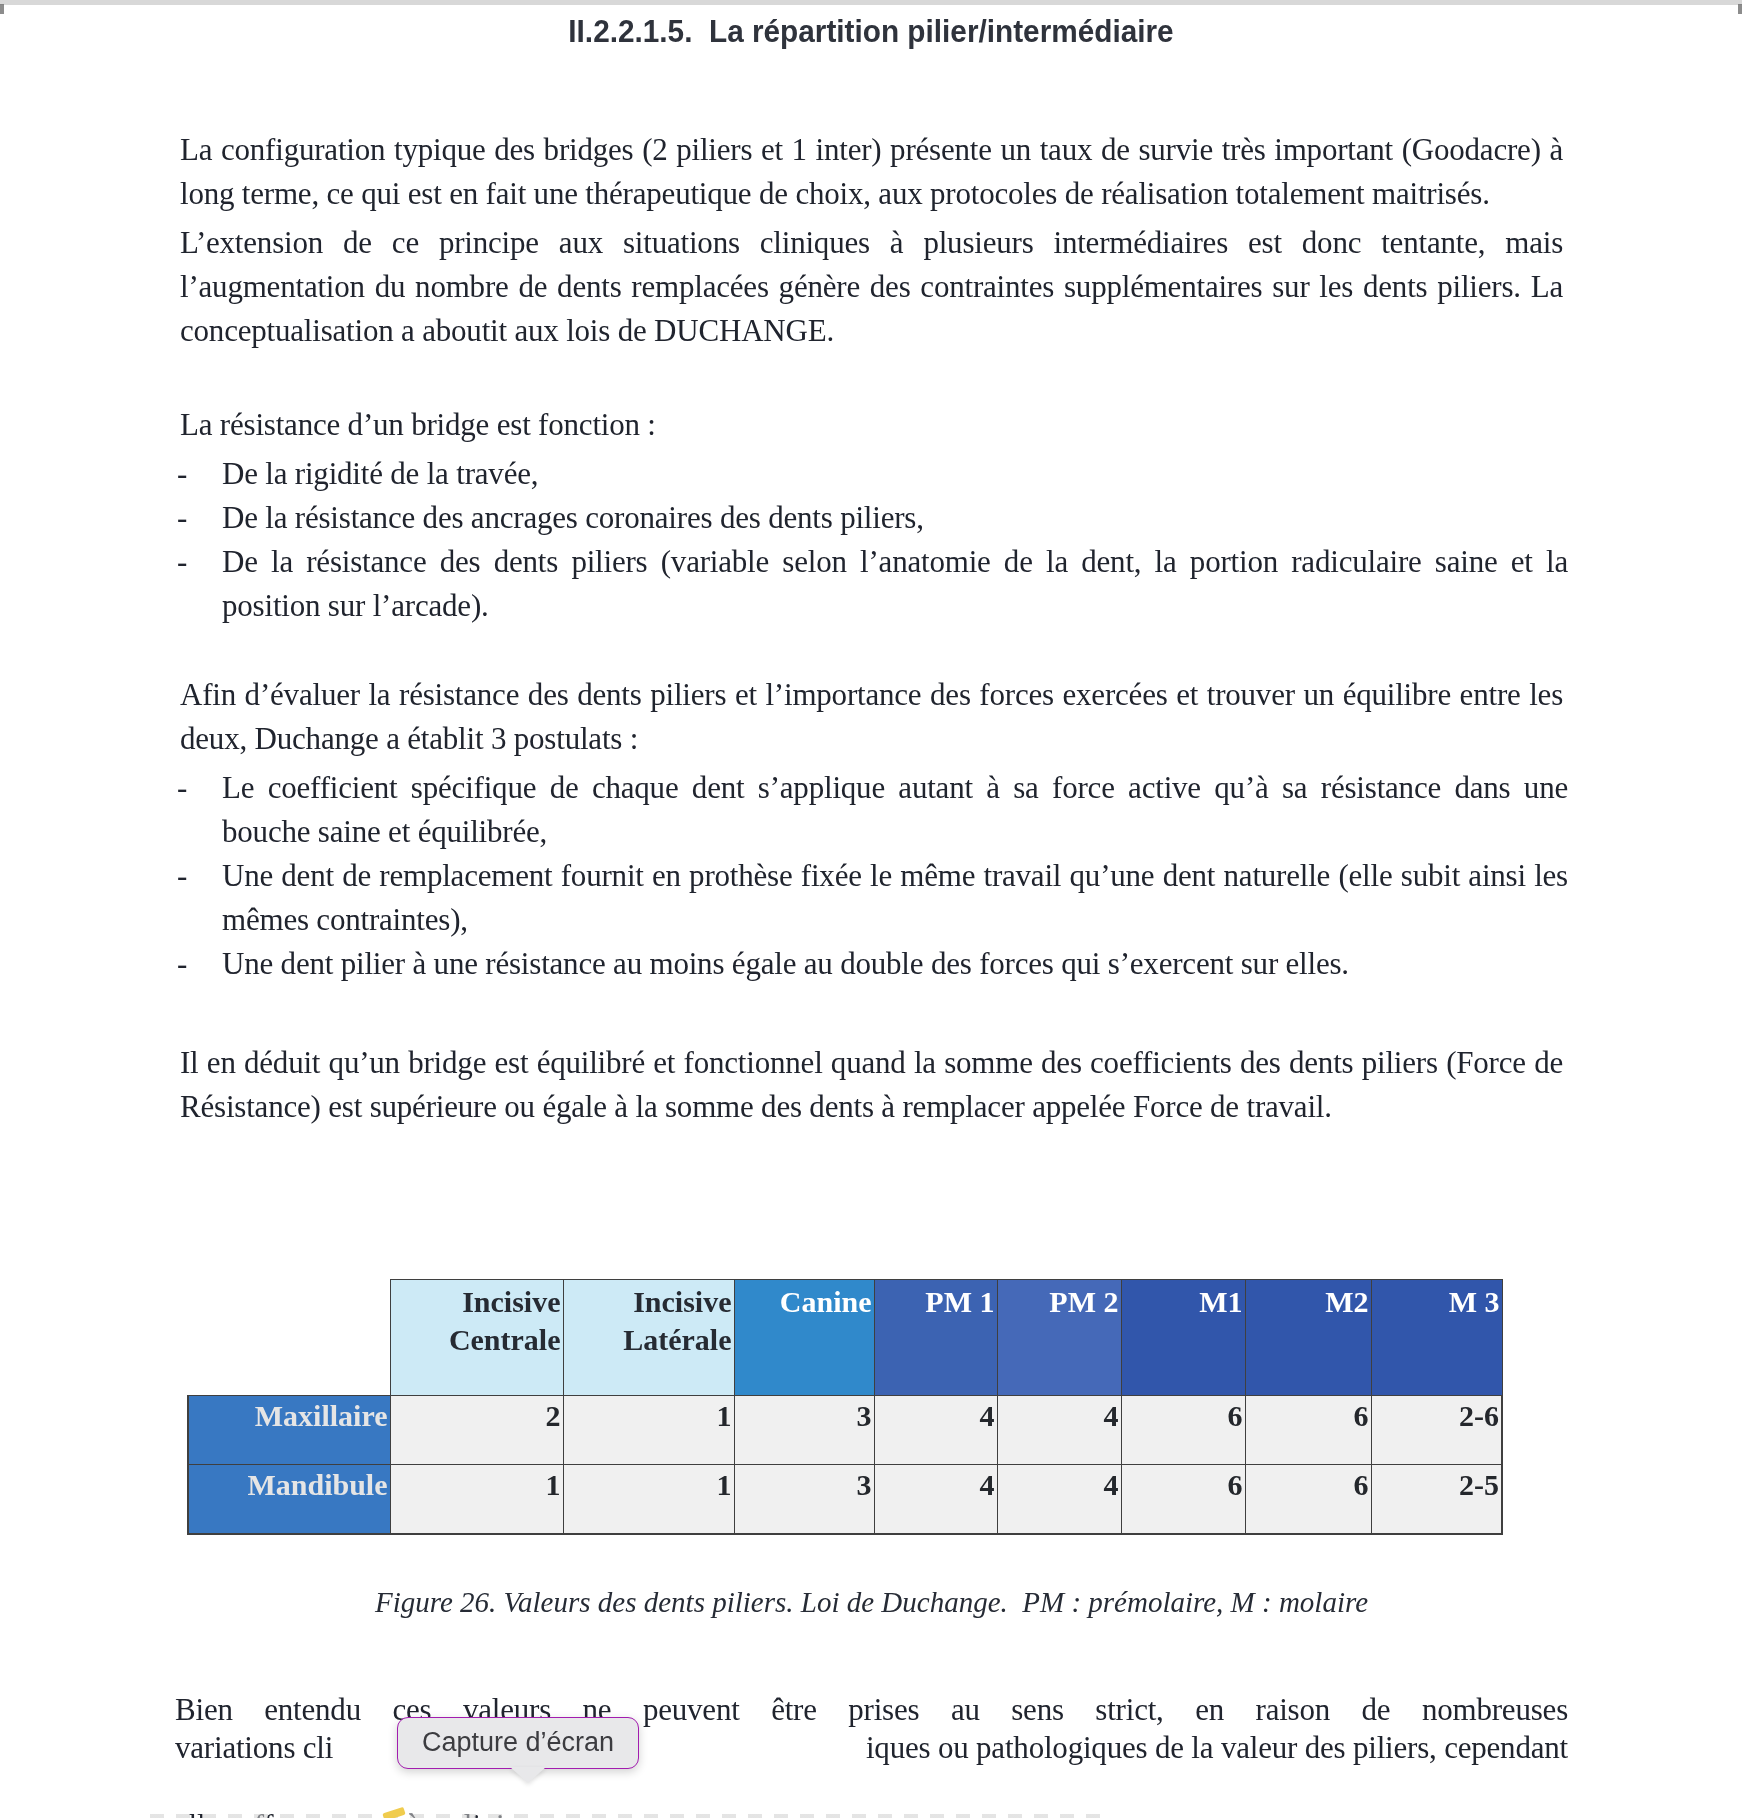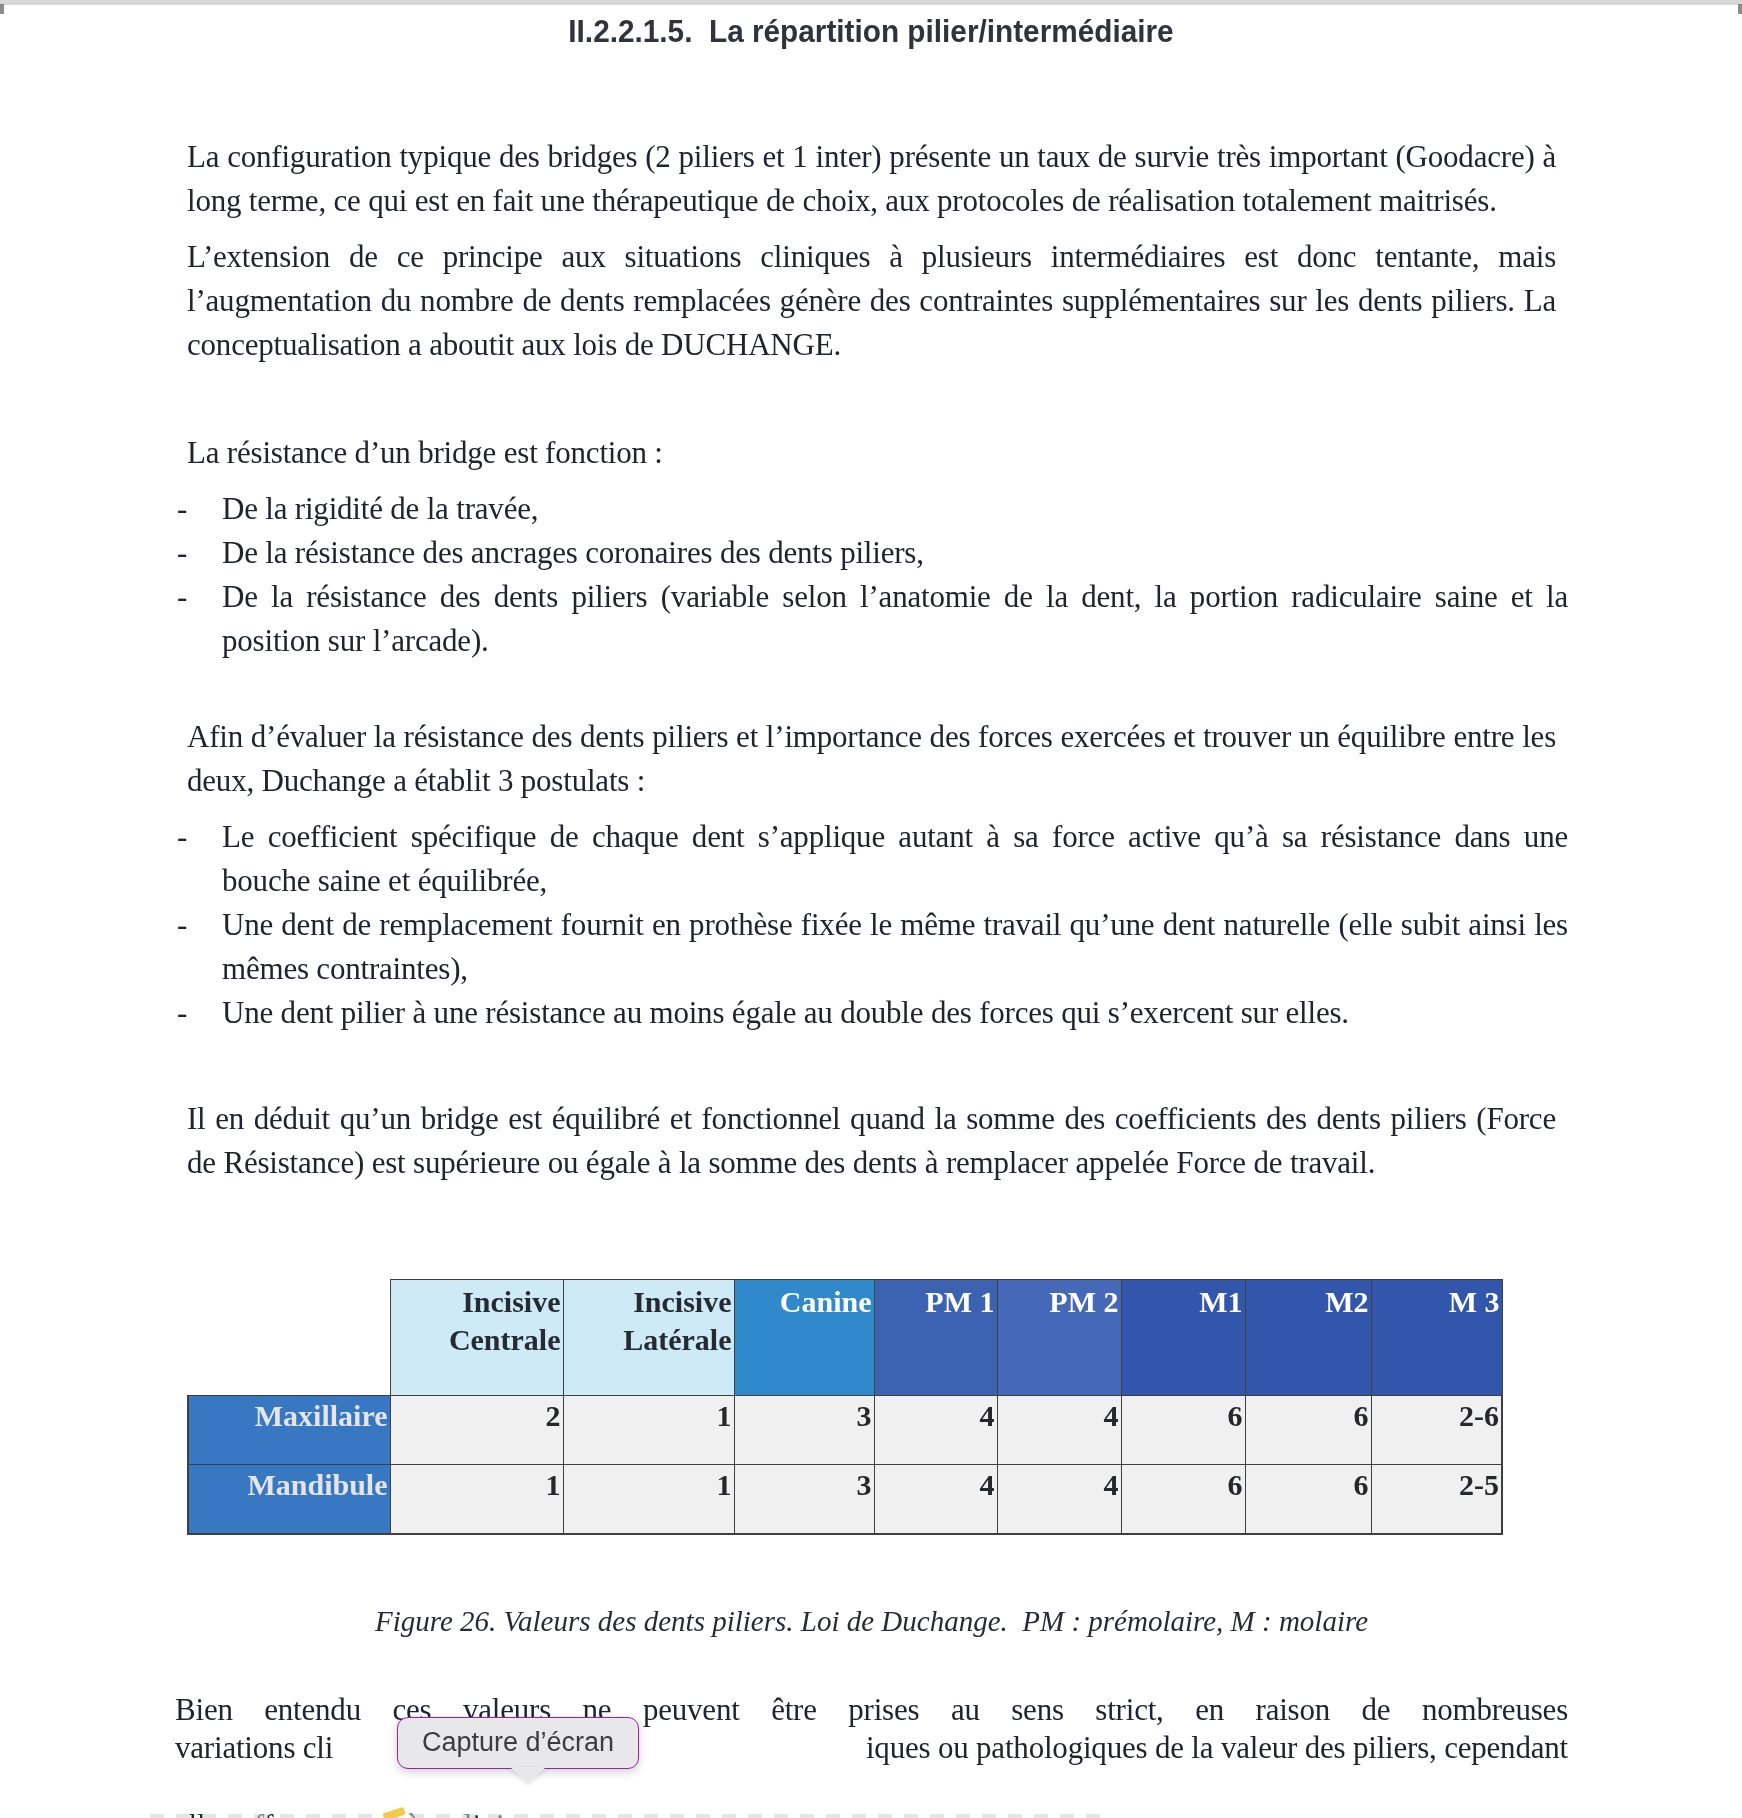--- a/index.html
+++ b/index.html
@@ -27,21 +27,21 @@
     margin:0;
   }
 
   
   .textblock{
     position:absolute;top:123px;left:175px;width:1393px;
     font-size:31px;line-height:44px;
     text-align:justify;
     letter-spacing:-0.2px;
   }
-  .textblock p{margin:12px;}
+  .textblock p{margin:5px;}
   .gap40{height:40px;}
   .gap50{height:50px;}
   .bullet{position:relative;padding-left:47px;}
   .bullet .marker{position:absolute;left:2px;top:0;}
 
   
   .duchange-table{
     position:absolute;top:1279px;left:187px;
     border-collapse:collapse;table-layout:fixed;
     font-size:30px;font-weight:bold;
@@ -66,21 +66,21 @@
   tr.data .last{border-right-width:2.5px;}
   tr.lastrow td,tr.lastrow th{border-bottom-width:2.5px;}
   tr.data td:first-of-type{}
   .w0{width:202px}.w1{width:173px}.w2{width:171px}.w3{width:140px}.w4{width:123px}
   .w5{width:124px}.w6{width:124px}.w7{width:126px}.w8{width:131px}
 
   
   .caption{
     position:absolute;top:1586px;left:175px;width:1393px;
     text-align:center;font-style:italic;font-weight:500;
-    font-size:29px;color:#262b35;margin-top:19px;
+    font-size:29px;color:#262b35;
   }
 
   
   .bottom{
     position:absolute;top:1691px;left:175px;width:1393px;
     font-size:31px;line-height:38px;letter-spacing:-0.2px;
   }
   .bottom .l1{text-align:justify;text-align-last:justify;}
   .bottom .l2{display:flex;justify-content:space-between;align-items:baseline;}
   .bottom .l2 .hole{flex:0 0 262px;}

